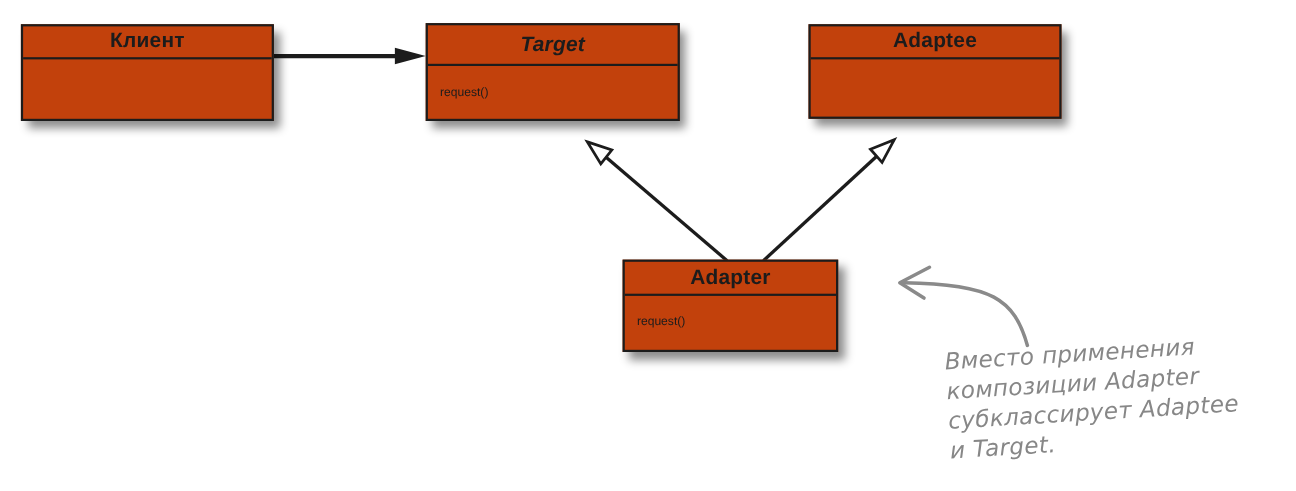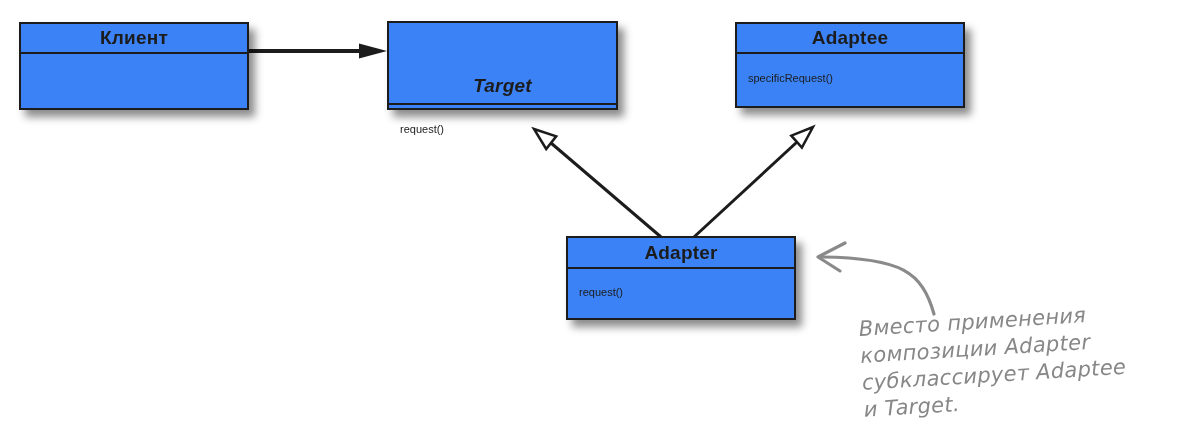--- a/index.html
+++ b/index.html
@@ -14,21 +14,21 @@
   .arrow-layer {
     position: absolute;
     left: 0; top: 0;
     width: 1178px; height: 446px;
     z-index: 1;
   }
   .uml-box {
     position: absolute;
     z-index: 2;
     box-sizing: border-box;
-    background: #3b82f6;
+    background: #c2410c;
     border: 2.5px solid #1c1c1c;
     box-shadow: 6px 7px 8px rgba(0,0,0,0.45);
   }
   .uml-title {
     box-sizing: border-box;
     border-bottom: 2.5px solid #1c1c1c;
     display: flex;
     align-items: center;
     justify-content: center;
     font-weight: bold;
@@ -88,34 +88,31 @@
       <path d="M 845 243 L 818 257 L 840 271" stroke="#8a8a8a" stroke-width="3.2" fill="none" stroke-linecap="round" stroke-linejoin="round"></path>
     </g>
   </svg>
 
   <div class="uml-box" style="left:19px; top:22px; width:230px; height:88px;">
     <div class="uml-title" style="height:30px;">Клиент</div>
     <div class="uml-body" style="height:53px;"></div>
   </div>
 
   <div class="uml-box" style="left:387px; top:21px; width:231px; height:89px;">
-    <div class="uml-title italic" style="height:37px;margin-top:45px;">Target</div>
+    <div class="uml-title italic" style="height:37px;">Target</div>
     <div class="uml-body" style="height:47px;">
       <span>request()</span>
     </div>
   </div>
 
   <div class="uml-box" style="left:735px; top:22px; width:230px; height:86px;">
     <div class="uml-title" style="height:30px;">Adaptee</div>
-    <div class="uml-body" style="height:47px;">
-      <span>specificRequest()</span>
-    </div>
   </div>
 
-  <div class="uml-box" style="left:566px; top:236px; width:230px; height:84px;">
+  <div class="uml-box" style="left:566px; top:236px; width:196px; height:84px;">
     <div class="uml-title" style="height:31px;">Adapter</div>
     <div class="uml-body" style="height:45px;">
       <span>request()</span>
     </div>
   </div>
 
   <div class="annotation">
     <span>Вместо применения</span>
     <span>композиции Adapter</span>
     <span>субклассирует Adaptee</span>

